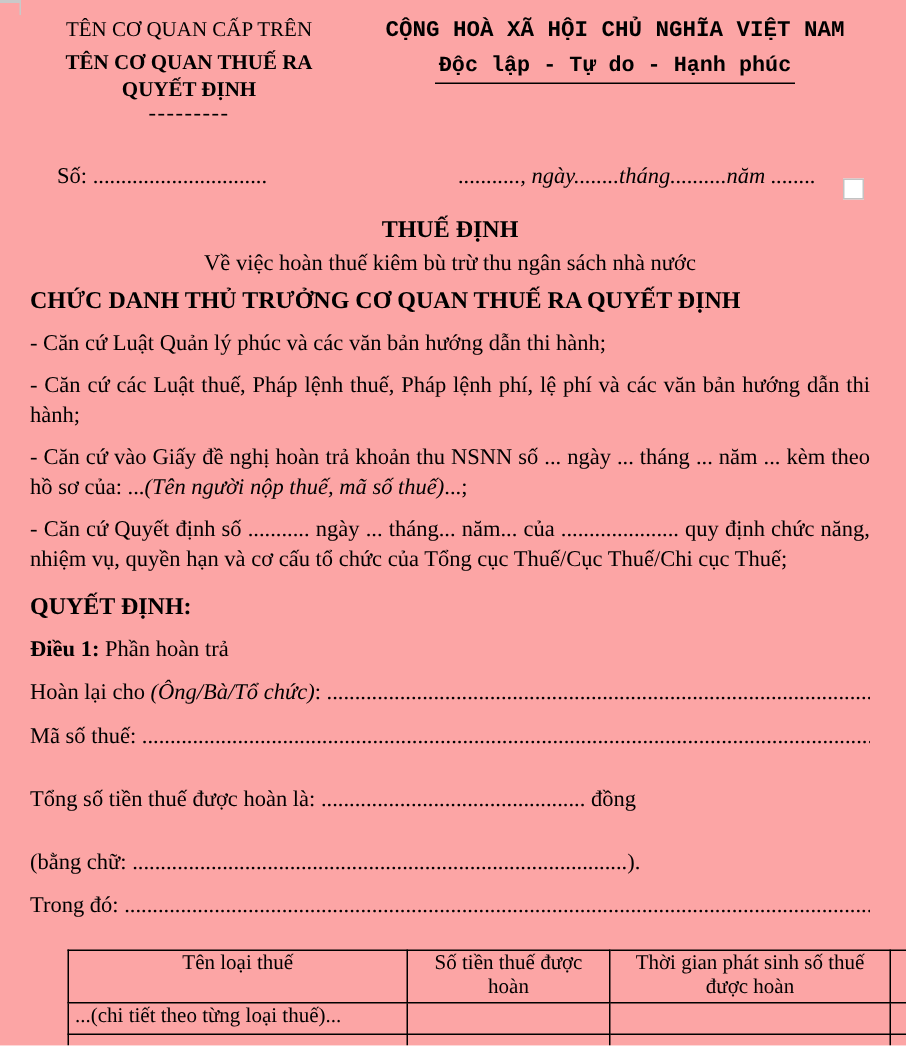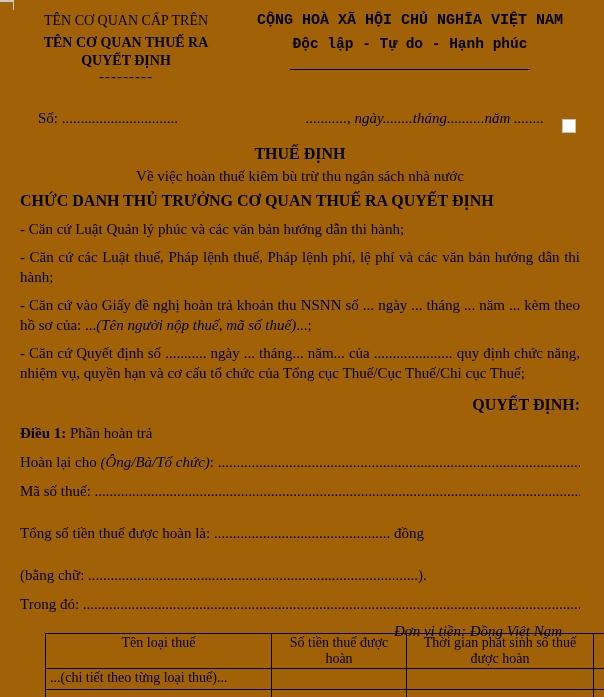--- a/index.html
+++ b/index.html
@@ -1,49 +1,49 @@
 <!DOCTYPE html>
 <html><head>
 <meta charset="utf-8">
 <style>
   html,body { margin:0; padding:0; background:#ffffff; }
   .page {
     position: relative;
     width: 604px;
     height: 697px;
-    background: #a16207;
+    background: #fca5a5;
     overflow: hidden;
     font-family: "Liberation Serif", "DejaVu Serif", serif;
     color: #000000;
     font-size: 15px;
   }
   .content { padding: 8px 24px 0 20px; }
 
   
   .hdr { display: flex; align-items: flex-start; }
   .hdr-left { width: 212px; text-align: center; padding-top: 3px; }
   .hdr-left .l1 { font-size: 14px; line-height: 19px; }
   .hdr-left .l2 { font-weight: bold; font-size: 14px; line-height: 18px; margin-top: 4px; }
   .hdr-left .dashes { line-height: 12px; letter-spacing: 1px; }
   .hdr-right { width: 336px; margin-left: 10px; text-align: center; padding-top: 3px; font-family: Liberation Mono, monospace; }
   .hdr-right .n1 { font-weight: bold; font-size: 15px; line-height: 20px; }
   .hdr-right .n2 {
     display: inline-block; font-weight: bold; font-size: 14.5px;
-    border-bottom: 1.5px solid #000; padding: 0 3px 17px 3px; margin-top: 5px;
+    border-bottom: 1.5px solid #000; padding: 0 3px 3px 3px; margin-top: 5px;
   }
 
   
   .meta-row { display: flex; margin-top: 27px; padding-left: 18px; padding-right: 36px; line-height: 19px; }
   .meta-date { margin-left: auto; font-style: italic; }
 
   
   .t-main { text-align: center; font-weight: bold; font-size: 16px; margin-top: 15px; line-height: 21px; }
   .t-sub  { text-align: center; margin-top: 2px; line-height: 21px; }
   .t-auth { text-align: left; font-weight: bold; font-size: 16px; margin-top: 3px; line-height: 21px; }
-  .t-decide { text-align: right; font-weight: bold; font-size: 16px; margin-top: 11px; line-height: 21px; }
+  .t-decide { text-align: left; font-weight: bold; font-size: 16px; margin-top: 11px; line-height: 21px; }
 
   
   .para { text-align: justify; margin-top: 8px; line-height: 20px; }
   .italic { font-style: italic; }
   .bold { font-weight: bold; }
 
   .dline { margin-top: 9px; line-height: 20px; white-space: nowrap; overflow: hidden; }
   .dfixed { margin-top: 22px; line-height: 20px; white-space: nowrap; overflow: hidden; }
 
   .currency-note { text-align: right; font-style: italic; margin-top: 7px; padding-right: 18px; line-height: 20px; }
@@ -116,21 +116,20 @@
     <div class="dline"><span>Hoàn lại cho </span><span class="italic">(Ông/Bà/Tổ chức)</span><span>:  </span><span>........................................................................................................................................................</span></div>
 
     <div class="dline"><span>Mã số thuế:  </span><span>........................................................................................................................................................</span></div>
 
     <div class="dfixed"><span>Tổng số tiền thuế được hoàn là: </span><span>...............................................</span><span> đồng</span></div>
 
     <div class="dfixed"><span>(bằng chữ: </span><span>........................................................................................</span><span>).</span></div>
 
     <div class="dline"><span>Trong đó: </span><span>........................................................................................................................................................</span></div>
 
-    <div class="currency-note">Đơn vị tiền: Đồng Việt Nam</div>
 
   </div>
 
   <table class="refund-table">
     <thead>
       <tr>
         <th class="col1">Tên loại thuế</th>
         <th class="col2">Số tiền thuế được hoàn</th>
         <th class="col3">Thời gian phát sinh số thuế được hoàn</th>
         <th class="col4"></th>

